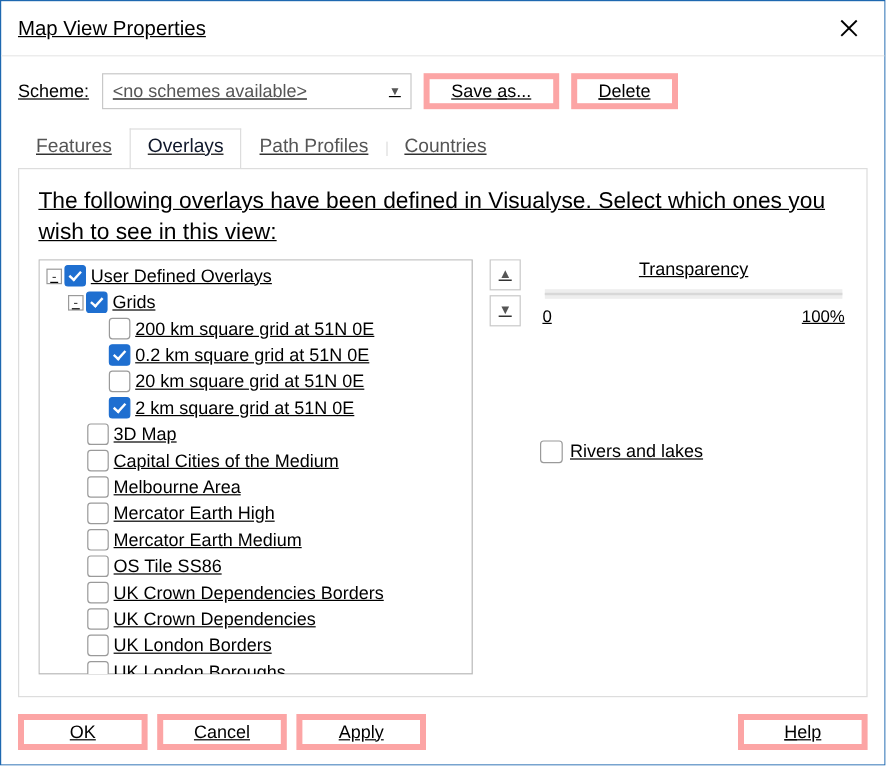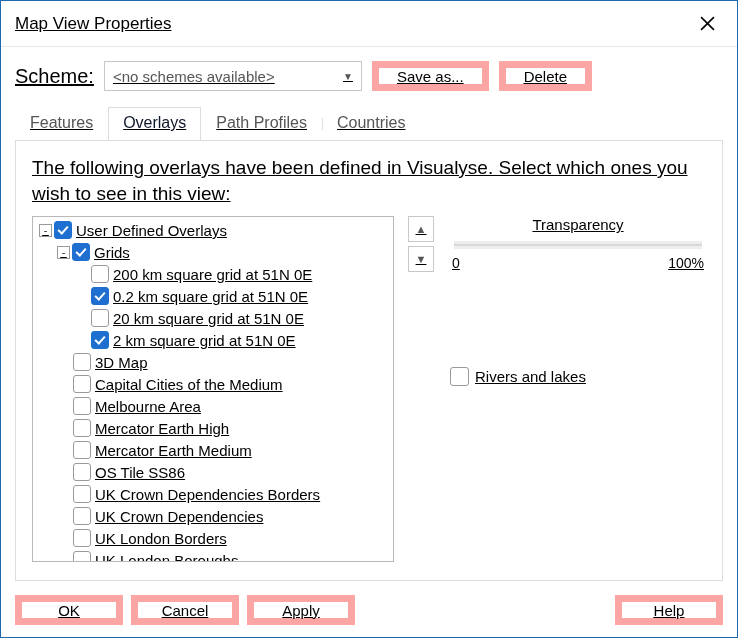--- a/index.html
+++ b/index.html
@@ -51,40 +51,40 @@
     padding: 14px 14px 10px 14px;
     overflow: hidden;
   }
 
   .scheme-row {
     display: flex;
     align-items: center;
     gap: 10px;
     margin-bottom: 12px;
   }
-  .scheme-label { font-size: 20px; min-width: 60px; }
+  .scheme-label { font-size: 15px; min-width: 60px; }
   .scheme-select {
     flex: 0 0 258px;
     height: 30px;
     border: 1px solid #c8c8c8;
     display: flex;
     align-items: center;
     padding: 0 8px;
     color: #555;
     position: relative;
     background: #fff;
   }
   .scheme-select .caret {
     margin-left: auto;
     font-size: 10px;
     color: #555;
   }
   .btn {
     height: 30px;
-    border: 7px solid #fca5a5;
+    border: 5px solid #fca5a5;
     background: #fff;
     padding: 0 18px;
     font-size: 15px;
     cursor: pointer;
     display: inline-flex;
     align-items: center;
     justify-content: center;
   }
   .btn .ul { text-decoration: underline; }
 

